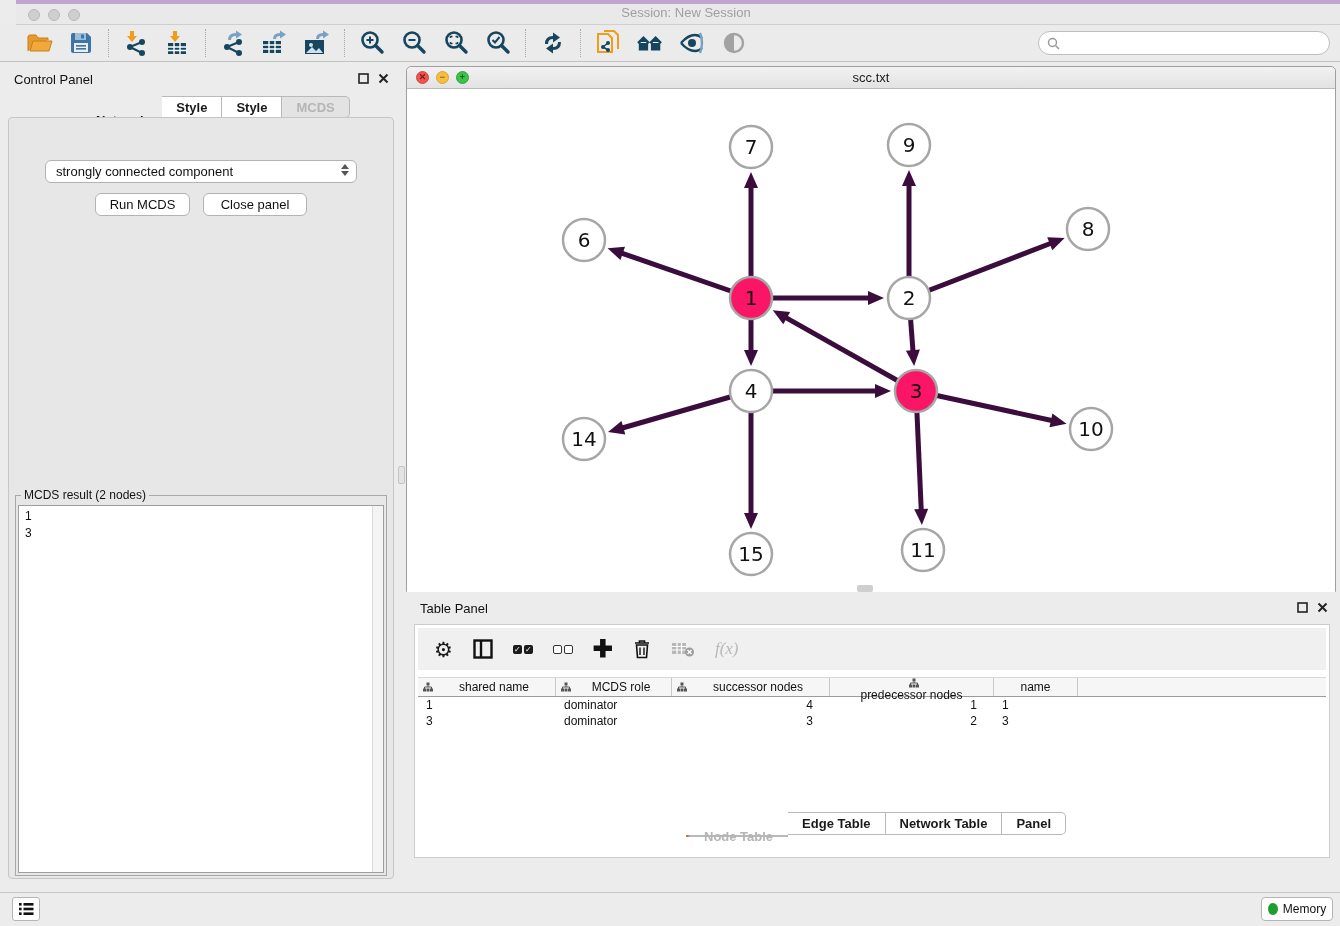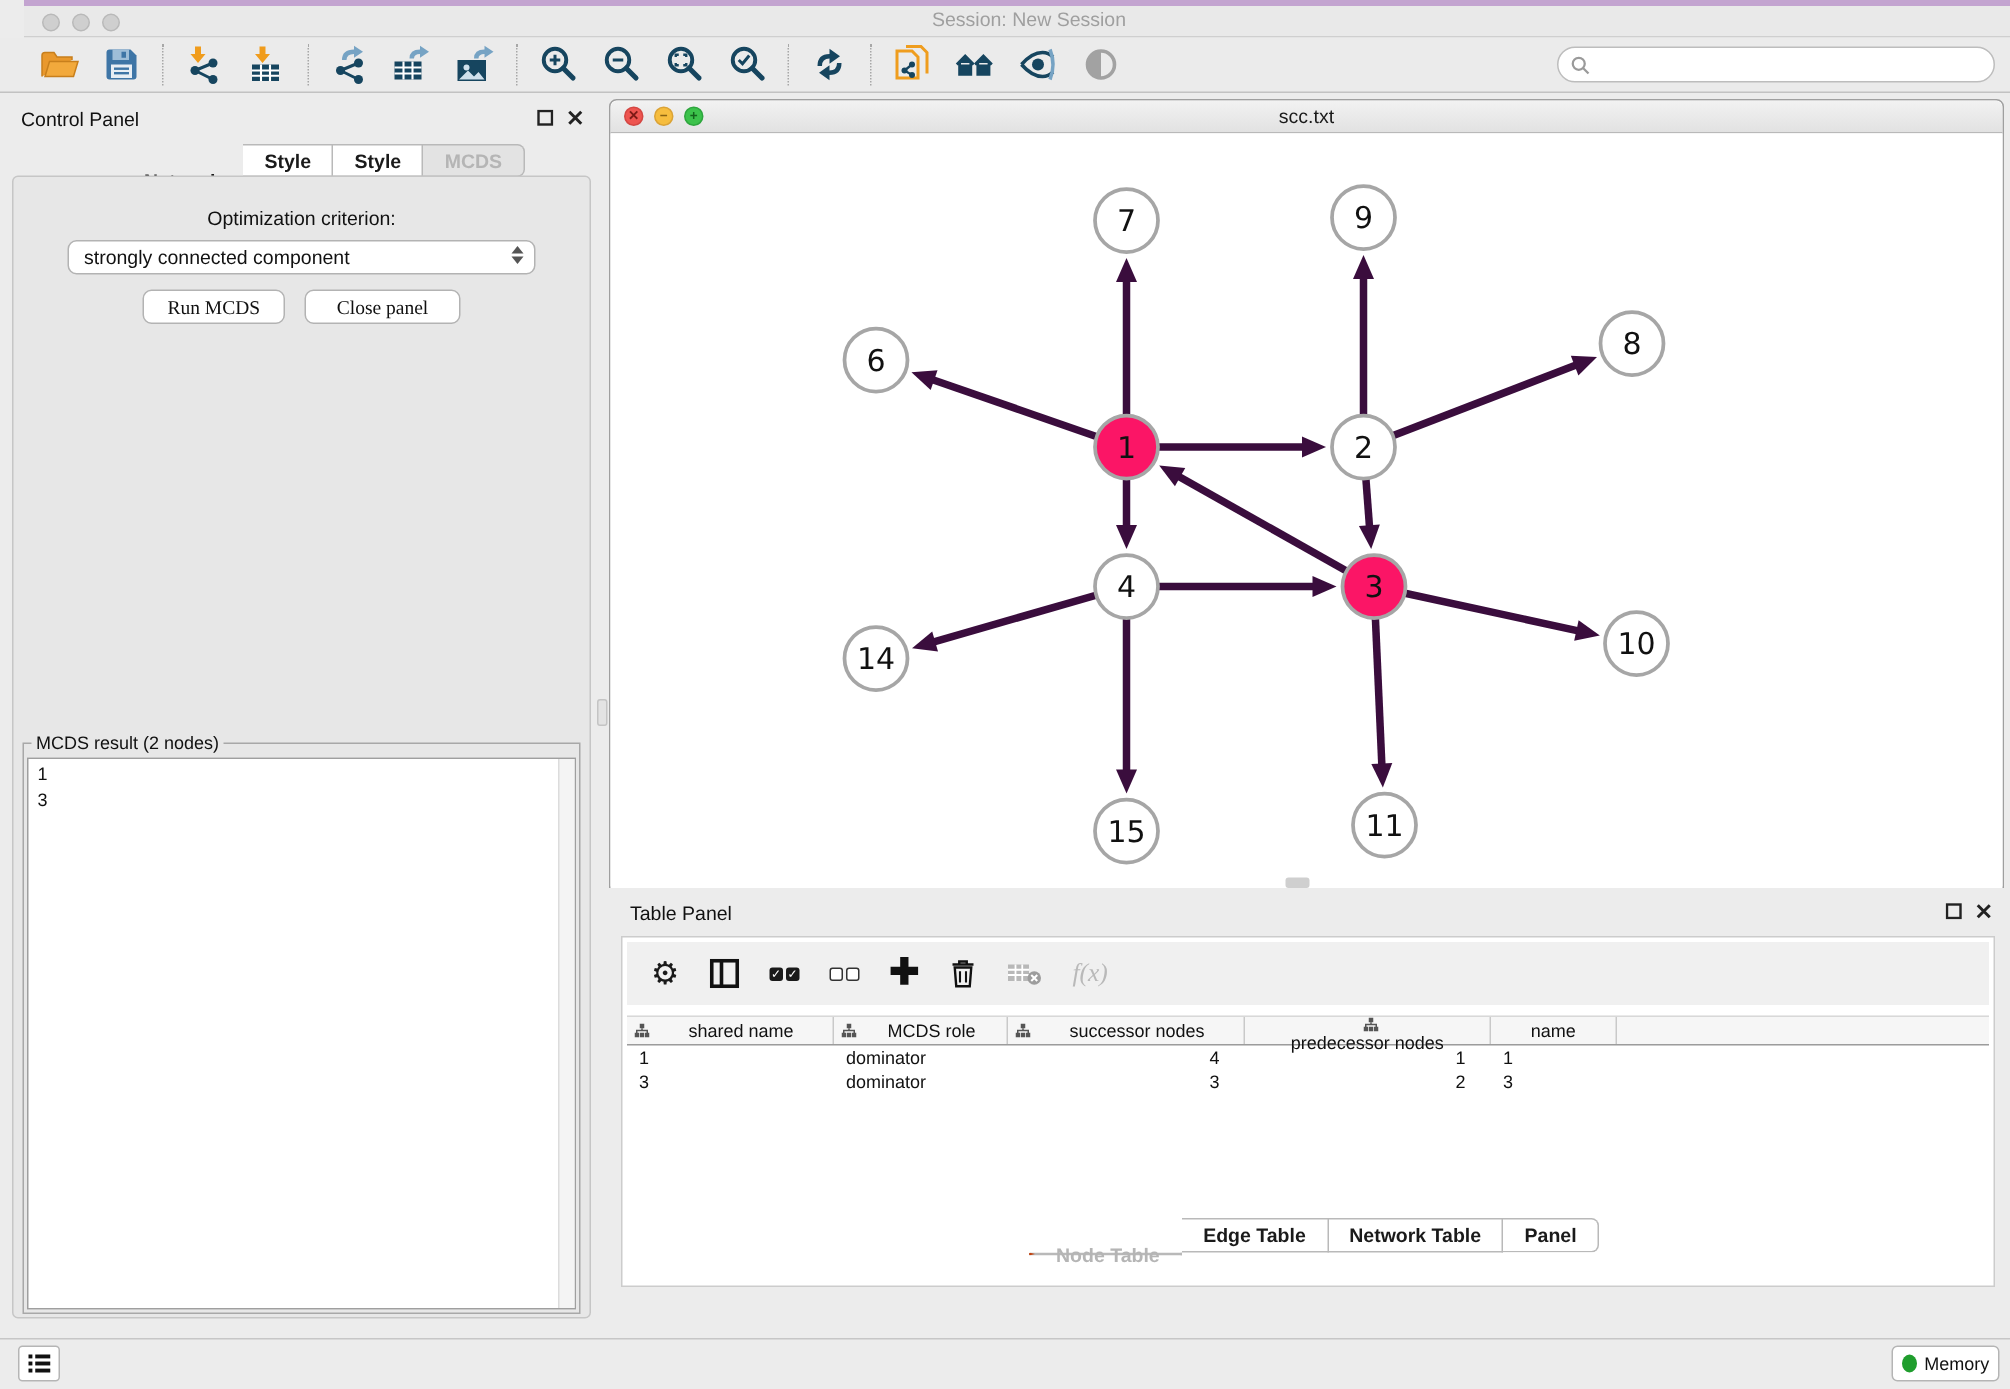--- a/index.html
+++ b/index.html
@@ -30,21 +30,21 @@
   .tab { background:#fff; border:1px solid #b9b9b9; border-left:none; font-size:13px; font-weight:600; color:#1a1a1a; display:flex; align-items:center; justify-content:center; padding:0 14px; cursor:pointer; }
   .tab:first-child { border-left:4px solid #c2410c; border-radius:5px 0 0 5px;margin-top:23px; }
   .tab:last-child { border-radius:0 5px 5px 0; }
   .tab.selected { background:#e3e3e3; color:#b5b5b5; }
   .cp-body { position:absolute; left:8px; top:117px; width:386px; height:762px; background:#e7e7e7; border:1px solid #c6c6c6; border-radius:4px; }
   .opt-label { position:absolute; left:0; top:20px; width:100%; text-align:center; font-size:13px; color:#111; }
   .dropdown { position:absolute; left:36px; top:42px; width:312px; height:23px; background:#fff; border:1px solid #b3b3b3; border-radius:6px; display:flex; align-items:center; font-size:13px; color:#111; padding-left:10px; cursor:pointer; }
   .dd-stepper { position:absolute; right:7px; top:3px; display:flex; flex-direction:column; gap:2px; align-items:center; }
   .tri-up { width:0; height:0; border-left:4px solid transparent; border-right:4px solid transparent; border-bottom:5px solid #555; }
   .tri-dn { width:0; height:0; border-left:4px solid transparent; border-right:4px solid transparent; border-top:5px solid #555; }
-  .cp-btn { position:absolute; top:75px; height:23px; background:#fff; border:1px solid #b3b3b3; border-radius:6px; font-size:13px; color:#111; display:flex; align-items:center; justify-content:center; cursor:pointer; font-family:Liberation Serif, serif; }
+  .cp-btn { position:absolute; top:75px; height:23px; background:#fff; border:1px solid #b3b3b3; border-radius:6px; font-size:13px; color:#111; display:flex; align-items:center; justify-content:center; cursor:pointer; font-family:Liberation Sans, sans-serif; }
   .groupbox { position:absolute; left:6px; top:377px; width:372px; height:381px; border:1px solid #a8a8a8; }
   .groupbox-label { position:absolute; top:-8px; left:5px; background:#e7e7e7; padding:0 3px; font-size:12px; color:#111; }
   .groupbox-inner { position:absolute; left:2px; right:2px; top:9px; bottom:2px; background:#fff; border:1px solid #9f9f9f; }
   .gb-scroll { position:absolute; top:0; right:0; bottom:0; width:11px; background:#f4f4f4; border-left:1px solid #dcdcdc; }
   .result-line { font-size:12px; color:#111; line-height:17px; padding-left:6px; }
   .groupbox-inner .content { padding-top:2px; }
 
   
   .vgrip { position:absolute; left:398px; top:466px; width:7px; height:18px; background:#e3e3e3; border:1px solid #c4c4c4; border-radius:2px; }
   .hgrip { position:absolute; left:857px; top:585px; width:16px; height:7px; background:#cfcfcf; border-radius:2px; }
@@ -257,21 +257,20 @@
 </div>
 
 <div class="tabstrip cp-tabs" id="control-tabs">
     <div class="tab">Network</div>
     <div class="tab">Style</div>
     <div class="tab">Style</div>
     <div class="tab selected">MCDS</div>
   </div>
 
 <div class="cp-body">
-  <div class="opt-label">Optimization criterion:</div>
   <div class="dropdown">
     <span>strongly connected component</span>
     <div class="dd-stepper">
         <div class="tri-up"></div>
         <div class="tri-dn"></div>
       </div>
   </div>
   <div class="cp-btn" style="left:86px; width:95px;">Run MCDS</div>
   <div class="cp-btn" style="left:194px; width:104px;">Close panel</div>
   <div class="groupbox">

